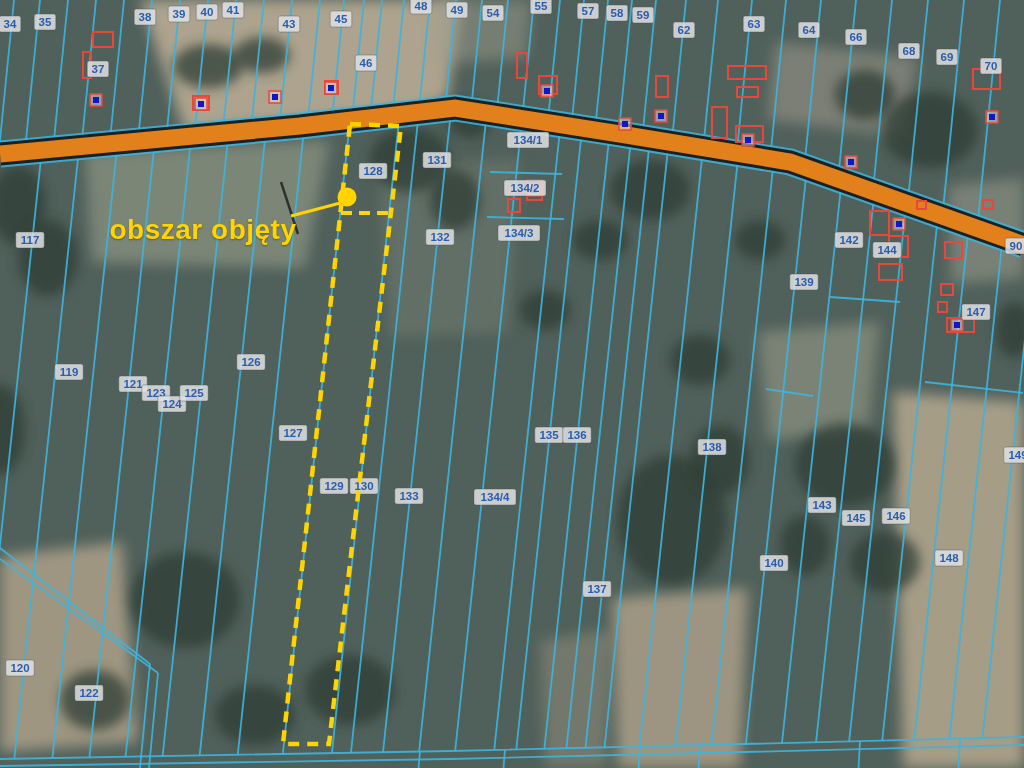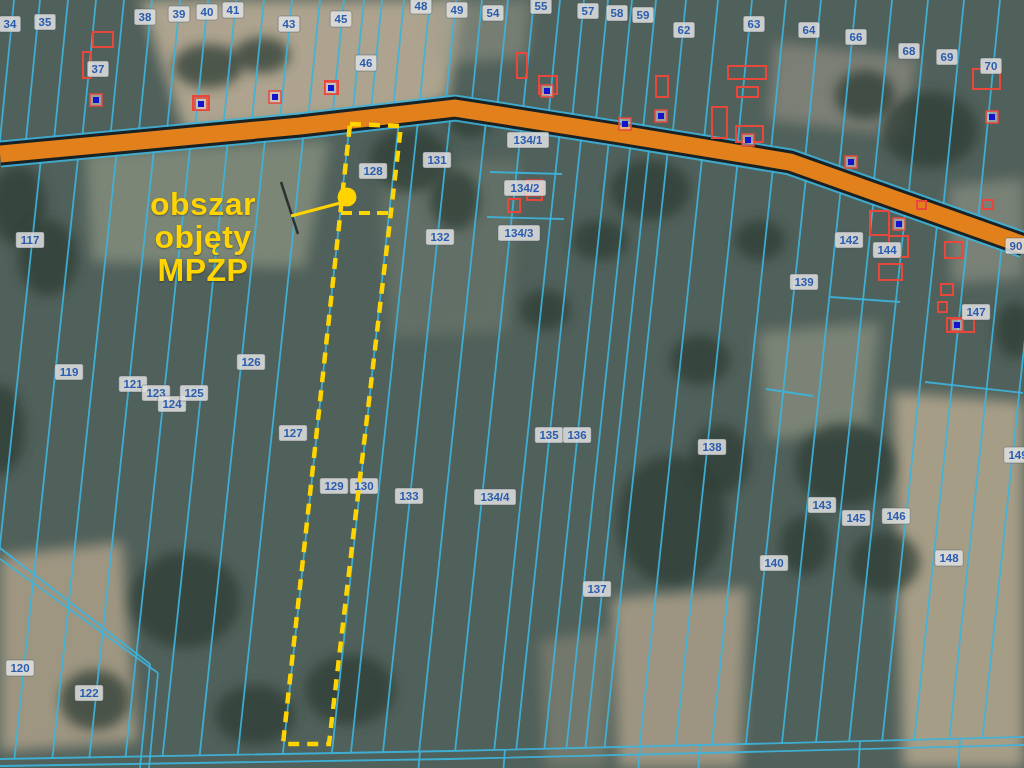--- a/index.html
+++ b/index.html
@@ -1,20 +1,20 @@
 <!DOCTYPE html>
 <html><head>
 <meta charset="utf-8">
 <style>
   html,body{margin:0;padding:0;background:#222;}
   .stage{position:relative;width:1024px;height:768px;overflow:hidden;
          background:#50605a;font-family:"Liberation Sans",sans-serif;}
   svg.map{position:absolute;left:0;top:0;}
-  .mpzp-note{position:absolute;left:98px;top:188px;width:210px;text-align:center;
-    color:#ffd400;font-weight:bold;font-size:32px;line-height:33px;
+  .mpzp-note{position:absolute;left:98px;top:213px;width:210px;text-align:center;
+    color:#ffd400;font-weight:bold;font-size:28px;line-height:33px;
     text-shadow:0 1px 2px rgba(0,0,0,.35);letter-spacing:.5px;pointer-events:none;}
 </style>
 </head>
 <body>
 
 <div class="stage">
   <svg class="map" width="1024" height="768" viewBox="0 0 1024 768">
       <defs>
         <filter id="blurF" x="-40%" y="-40%" width="180%" height="180%">
           <feGaussianBlur stdDeviation="7"></feGaussianBlur>
@@ -447,15 +447,14 @@
       <g>
         <line x1="281" y1="182" x2="298" y2="234" stroke="#1d1d1d" stroke-width="2.5" opacity="0.8"></line>
         <polygon points="350,124 401,126 329,744 283,744" fill="none" stroke="#ffd400" stroke-width="4.5" stroke-dasharray="11 8"></polygon>
         <line x1="341" y1="213" x2="391" y2="213" stroke="#ffd400" stroke-width="4" stroke-dasharray="11 7"></line>
         <line x1="291" y1="216" x2="344" y2="202" stroke="#ffd400" stroke-width="3"></line>
         <circle cx="347" cy="197" r="9.5" fill="#ffd400"></circle>
       </g>
     </svg>
   <div class="mpzp-note">
     <div>obszar objęty</div>
-    <div>MPZP</div>
   </div>
 </div>
 
 </body></html>

